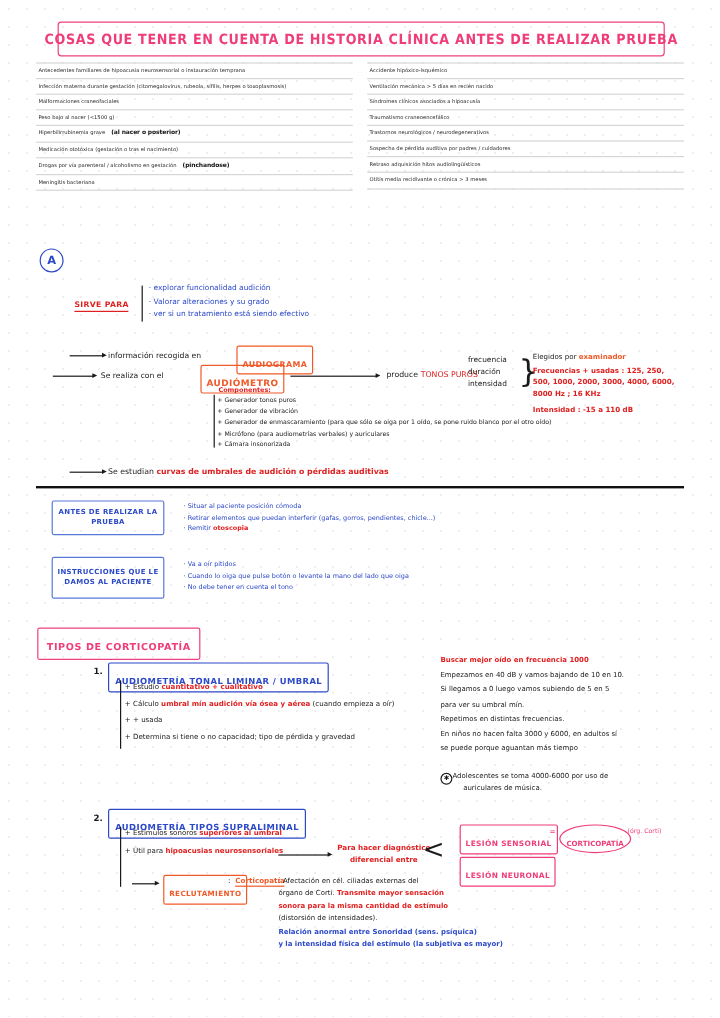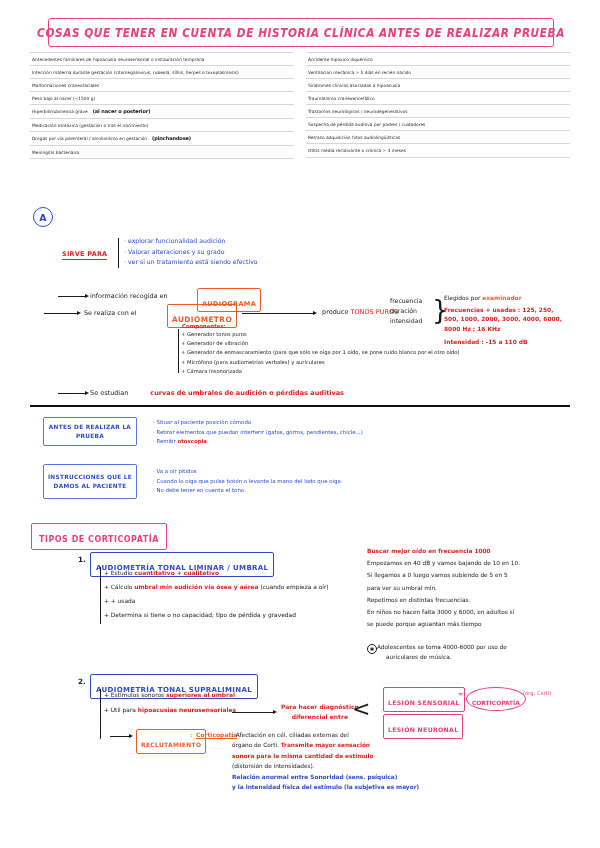--- a/index.html
+++ b/index.html
@@ -10,21 +10,21 @@
     position:relative;
     overflow:hidden;
     color:#1a1a1a;
   }
   .page{position:absolute;inset:0;}
 
   
   .title-box{
     position:absolute;left:48px;top:18px;width:504px;height:27px;
     border:1.6px solid #f0407e;border-radius:3px;
-    display:flex;align-items:center;justify-content:center;font-style:italic;
+    display:flex;align-items:center;justify-content:center;
   }
   .title-box span{
     color:#ef3d7a;font-size:10.6px;font-weight:700;
     letter-spacing:.55px;white-space:nowrap;
     transform:scaleY(1.12);
   }
 
   
   .table-wrap{position:absolute;left:30px;top:52px;width:540px;display:flex;gap:12px;}
   .tcol{flex:1;}
@@ -85,21 +85,21 @@
   .fan{position:absolute;left:390px;top:296px;font-size:6.2px;line-height:10px;color:#1a1a1a;}
   .fan div{white-space:nowrap;}
   .brace{position:absolute;left:432px;top:297px;font-size:26px;color:#1a1a1a;line-height:1;}
   .rblock{position:absolute;left:444px;top:294px;font-size:5.9px;line-height:9.6px;white-space:nowrap;}
   .rblock .l1{color:#1a1a1a;}
   .rblock .l1 em{color:#f05a28;font-style:normal;font-weight:700;}
   .rblock .l2{color:#e02020;font-weight:700;margin-top:2px;}
   .rblock .l3{color:#e02020;font-weight:700;margin-top:4px;}
 
   .curvas{position:absolute;left:90px;top:389px;font-size:6.5px;color:#1a1a1a;white-space:nowrap;}
-  .curvas b{color:#e02020;font-weight:700;margin-left:20px;}
+  .curvas b{color:#e02020;font-weight:700;}
 
   .hr-dark{position:absolute;left:30px;top:405px;width:540px;height:1.6px;background:#111;}
 
   
   .bbox{
     position:absolute;border:1.1px solid #5878d8;border-radius:2px;
     display:flex;align-items:center;justify-content:center;text-align:center;
   }
   .bbox span{color:#2c49c9;font-size:5.8px;font-weight:700;line-height:8.5px;letter-spacing:.3px;}
   .blist{position:absolute;font-size:5.4px;line-height:9.6px;color:#2c49c9;}
@@ -328,21 +328,21 @@
       <div>se puede porque aguantan más tiempo</div>
     </div>
   <div class="star">✱</div>
   <div class="starnote">
     <div>Adolescentes se toma 4000-6000 por uso de</div>
     <div style="padding-left:9px">auriculares de música.</div>
   </div>
 
   <div class="num" style="left:78px;top:677px;">2.</div>
   <div class="hbox" style="left:90px;top:674px;">
-    <span>AUDIOMETRÍA TONAL SUPRALIMINAL</span>
+    <span>AUDIOMETRÍA TIPOS SUPRALIMINAL</span>
   </div>
   <div class="vbar" style="left:100px;top:689px;height:50px;"></div>
   <div class="ilist" id="t2-list" style="left:104px;top:688px;line-height:15px;">
       <div>+ Estímulos sonoros <span class="r">superiores al umbral</span></div>
       <div>+ Útil para <span class="r">hipoacusias neurosensoriales</span></div>
     </div>
 
   <div class="arrow-line" style="left:232px;top:712px;width:42px;"></div>
   <div class="arrow-head" style="left:273px;top:709.5px;"></div>
   <div class="diag">

